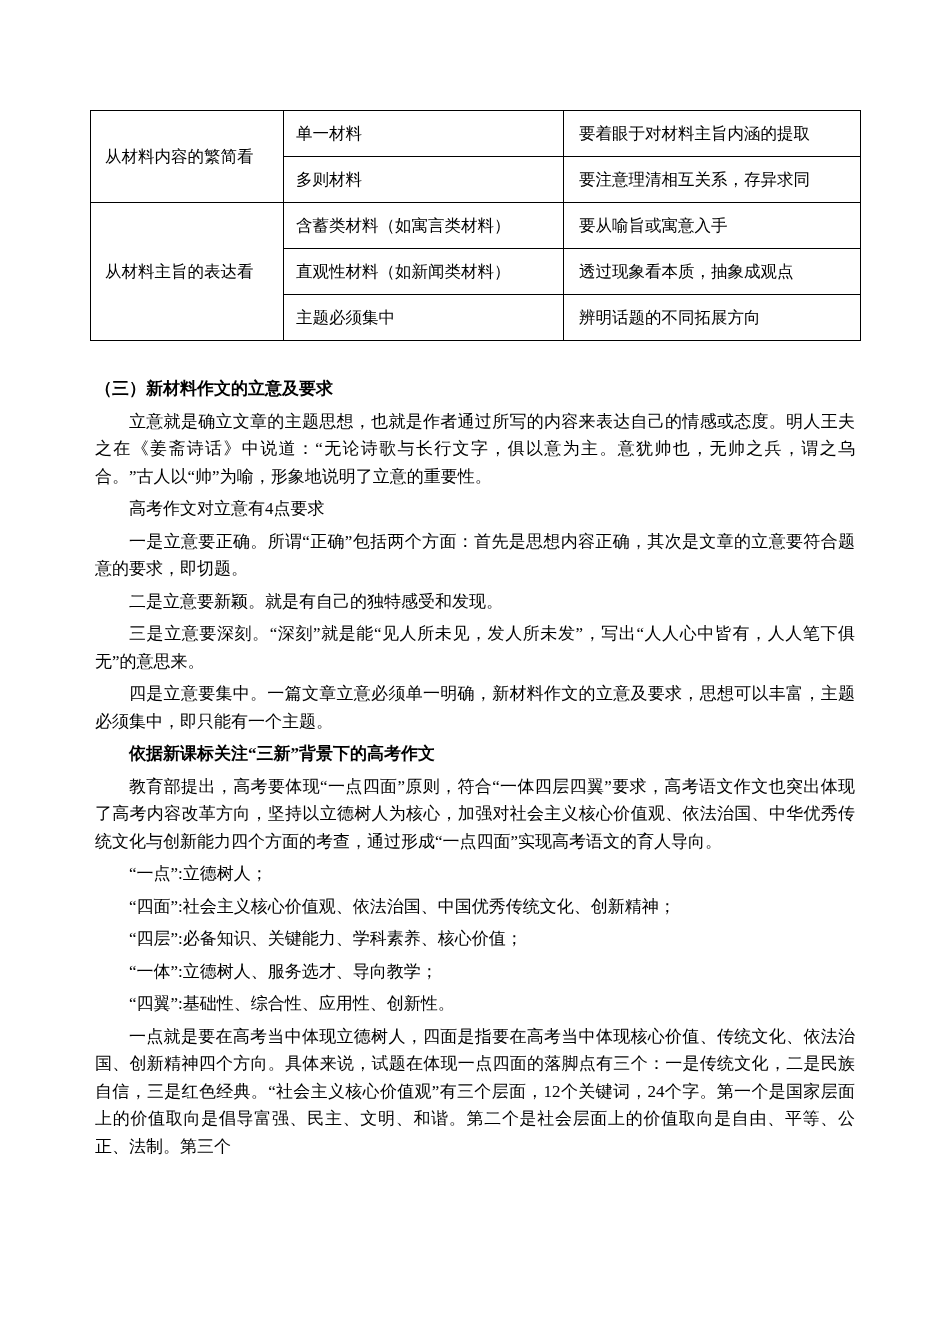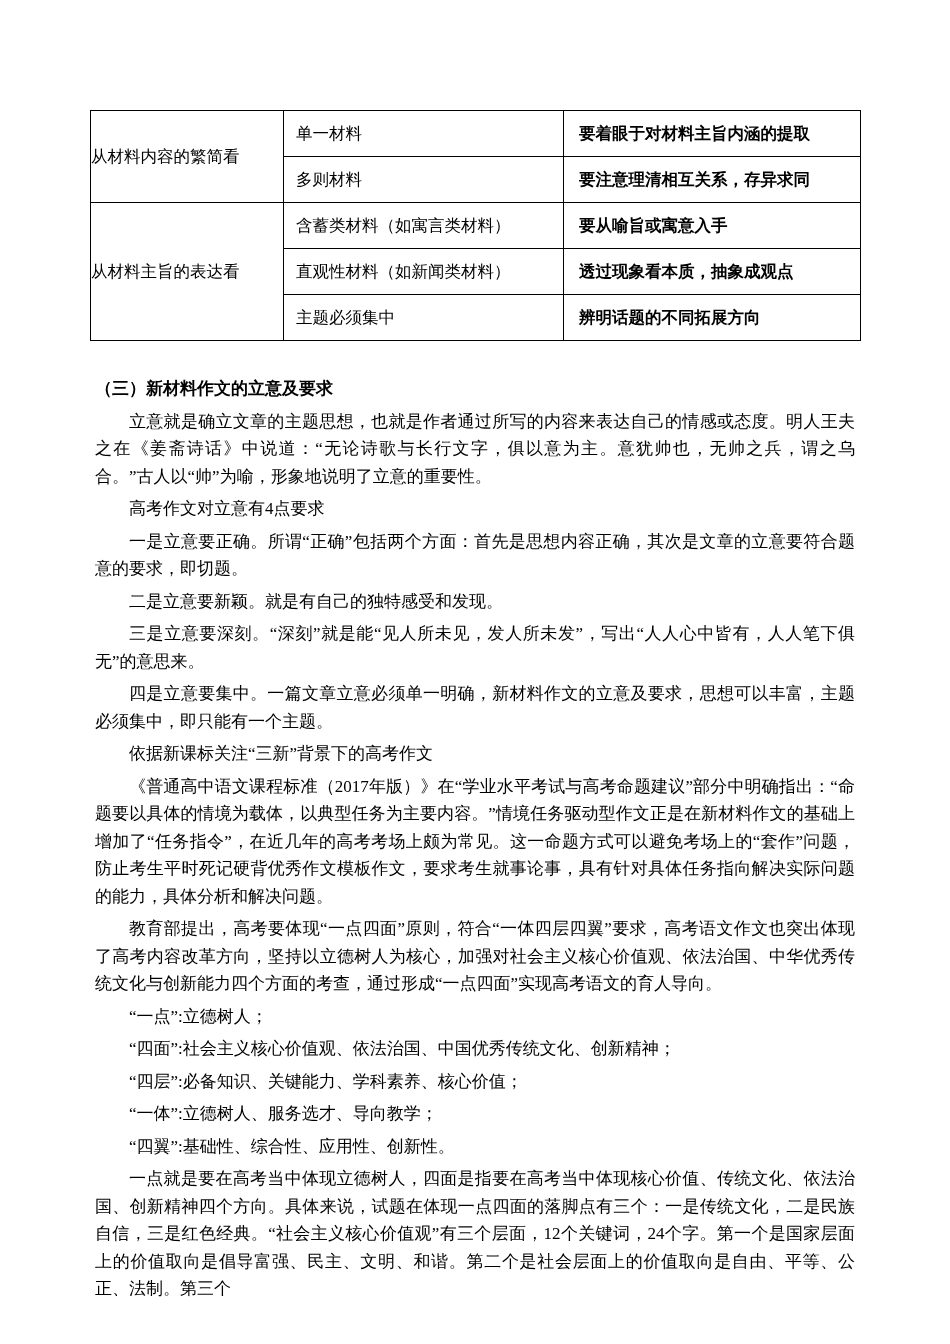--- a/index.html
+++ b/index.html
@@ -28,32 +28,32 @@
   }
   table.mat td {
     border: 1px solid #000000;
     font-size: 16.5px;
     line-height: 22px;
     vertical-align: middle;
     padding: 4px 10px 4px 12px;
     height: 46px;
     box-sizing: border-box;
   }
-  table.mat td.c1 { width: 193px; padding-left: 0; }
+  table.mat td.c1 { width: 193px; padding-left: 14px; }
   table.mat td.c2 { width: 280px; margin-top: 32px; }
-  table.mat td.c3 { width: 297px; padding-left: 15px; font-weight: bold; }
+  table.mat td.c3 { width: 297px; padding-left: 15px; }
 
   .body-text p {
     margin: 5px;
     font-size: 17px;
     line-height: 27.5px;
     text-align: justify;
   }
   .body-text p.indent { text-indent: 2em; }
-  .body-text p.bold { font-weight: normal; }
+  .body-text p.bold { font-weight: bold; }
   .body-text p.h1 { text-indent: 0; font-weight: bold; margin-top: 0; }
 </style>
 </head>
 <body>
 
 <div class="page">
 
   <table class="mat">
     <tbody>
       <tr>
@@ -83,21 +83,20 @@
 
   <div class="body-text">
     <p class="h1">（三）新材料作文的立意及要求</p>
     <p class="indent">立意就是确立文章的主题思想，也就是作者通过所写的内容来表达自己的情感或态度。明人王夫之在《姜斋诗话》中说道：“无论诗歌与长行文字，俱以意为主。意犹帅也，无帅之兵，谓之乌合。”古人以“帅”为喻，形象地说明了立意的重要性。</p>
     <p class="indent">高考作文对立意有4点要求</p>
     <p class="indent">一是立意要正确。所谓“正确”包括两个方面：首先是思想内容正确，其次是文章的立意要符合题意的要求，即切题。</p>
     <p class="indent">二是立意要新颖。就是有自己的独特感受和发现。</p>
     <p class="indent">三是立意要深刻。“深刻”就是能“见人所未见，发人所未发”，写出“人人心中皆有，人人笔下俱无”的意思来。</p>
     <p class="indent">四是立意要集中。一篇文章立意必须单一明确，新材料作文的立意及要求，思想可以丰富，主题必须集中，即只能有一个主题。</p>
     <p class="indent bold">依据新课标关注“三新”背景下的高考作文</p>
-    <p class="indent">《普通高中语文课程标准（2017年版）》在“学业水平考试与高考命题建议”部分中明确指出：“命题要以具体的情境为载体，以典型任务为主要内容。”情境任务驱动型作文正是在新材料作文的基础上增加了“任务指令”，在近几年的高考考场上颇为常见。这一命题方式可以避免考场上的“套作”问题，防止考生平时死记硬背优秀作文模板作文，要求考生就事论事，具有针对具体任务指向解决实际问题的能力，具体分析和解决问题。</p>
     <p class="indent">教育部提出，高考要体现“一点四面”原则，符合“一体四层四翼”要求，高考语文作文也突出体现了高考内容改革方向，坚持以立德树人为核心，加强对社会主义核心价值观、依法治国、中华优秀传统文化与创新能力四个方面的考查，通过形成“一点四面”实现高考语文的育人导向。</p>
     <p class="indent">“一点”:立德树人；</p>
     <p class="indent">“四面”:社会主义核心价值观、依法治国、中国优秀传统文化、创新精神；</p>
     <p class="indent">“四层”:必备知识、关键能力、学科素养、核心价值；</p>
     <p class="indent">“一体”:立德树人、服务选才、导向教学；</p>
     <p class="indent">“四翼”:基础性、综合性、应用性、创新性。</p>
     <p class="indent">一点就是要在高考当中体现立德树人，四面是指要在高考当中体现核心价值、传统文化、依法治国、创新精神四个方向。具体来说，试题在体现一点四面的落脚点有三个：一是传统文化，二是民族自信，三是红色经典。“社会主义核心价值观”有三个层面，12个关键词，24个字。第一个是国家层面上的价值取向是倡导富强、民主、文明、和谐。第二个是社会层面上的价值取向是自由、平等、公正、法制。第三个</p>
   </div>
 
 </div>

